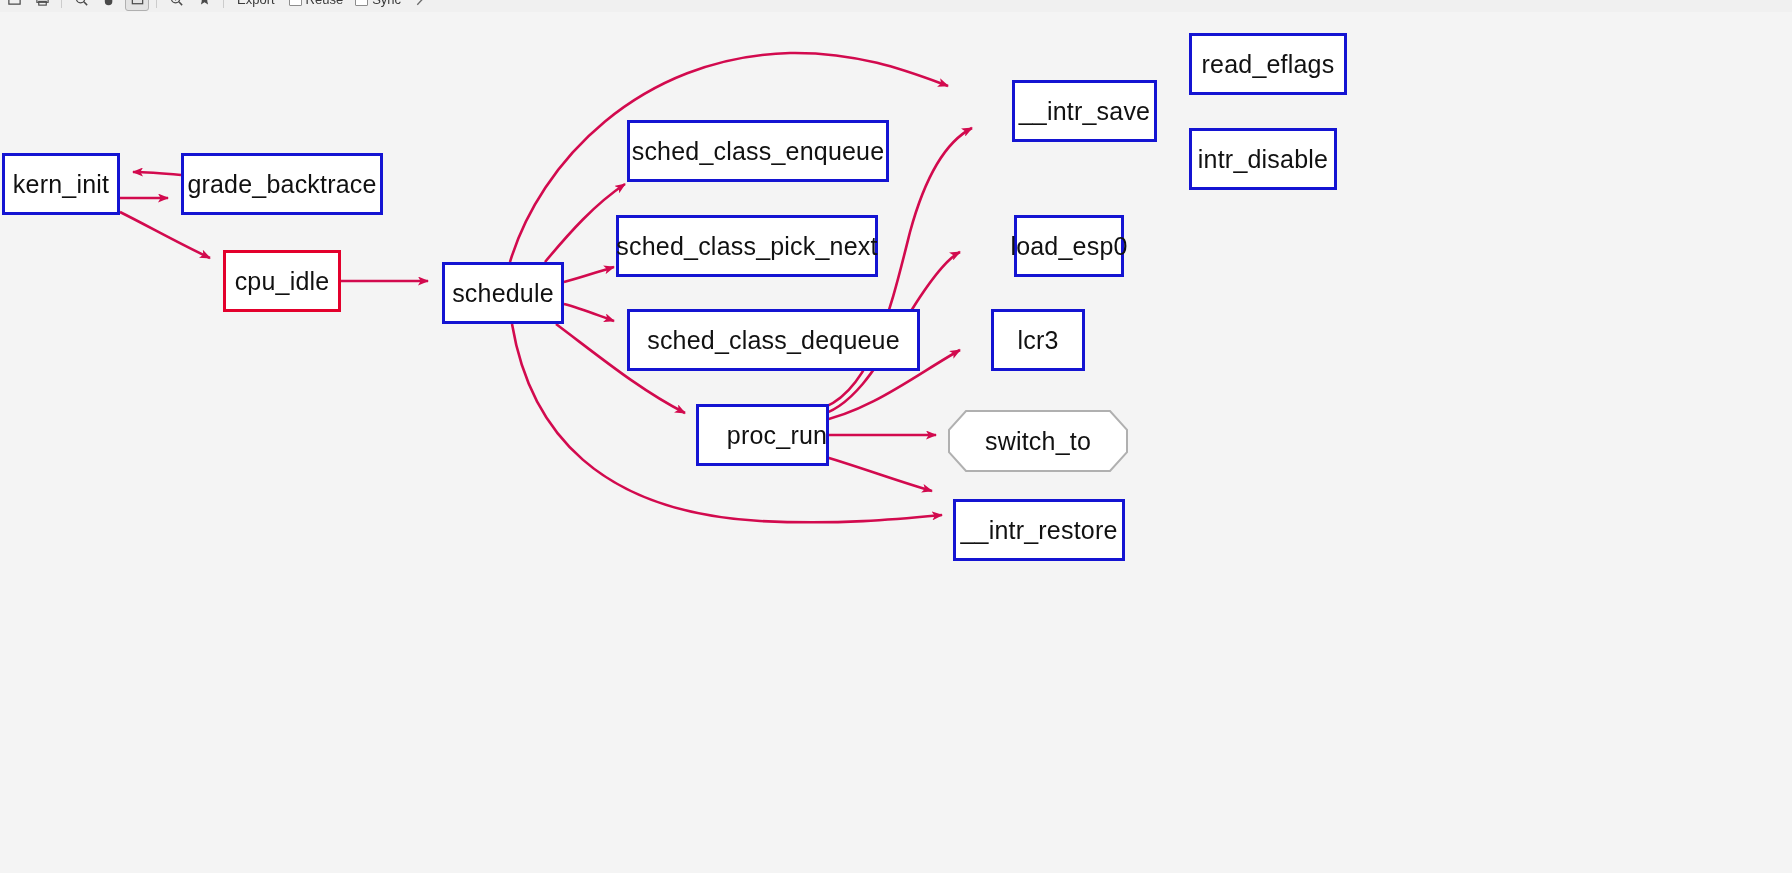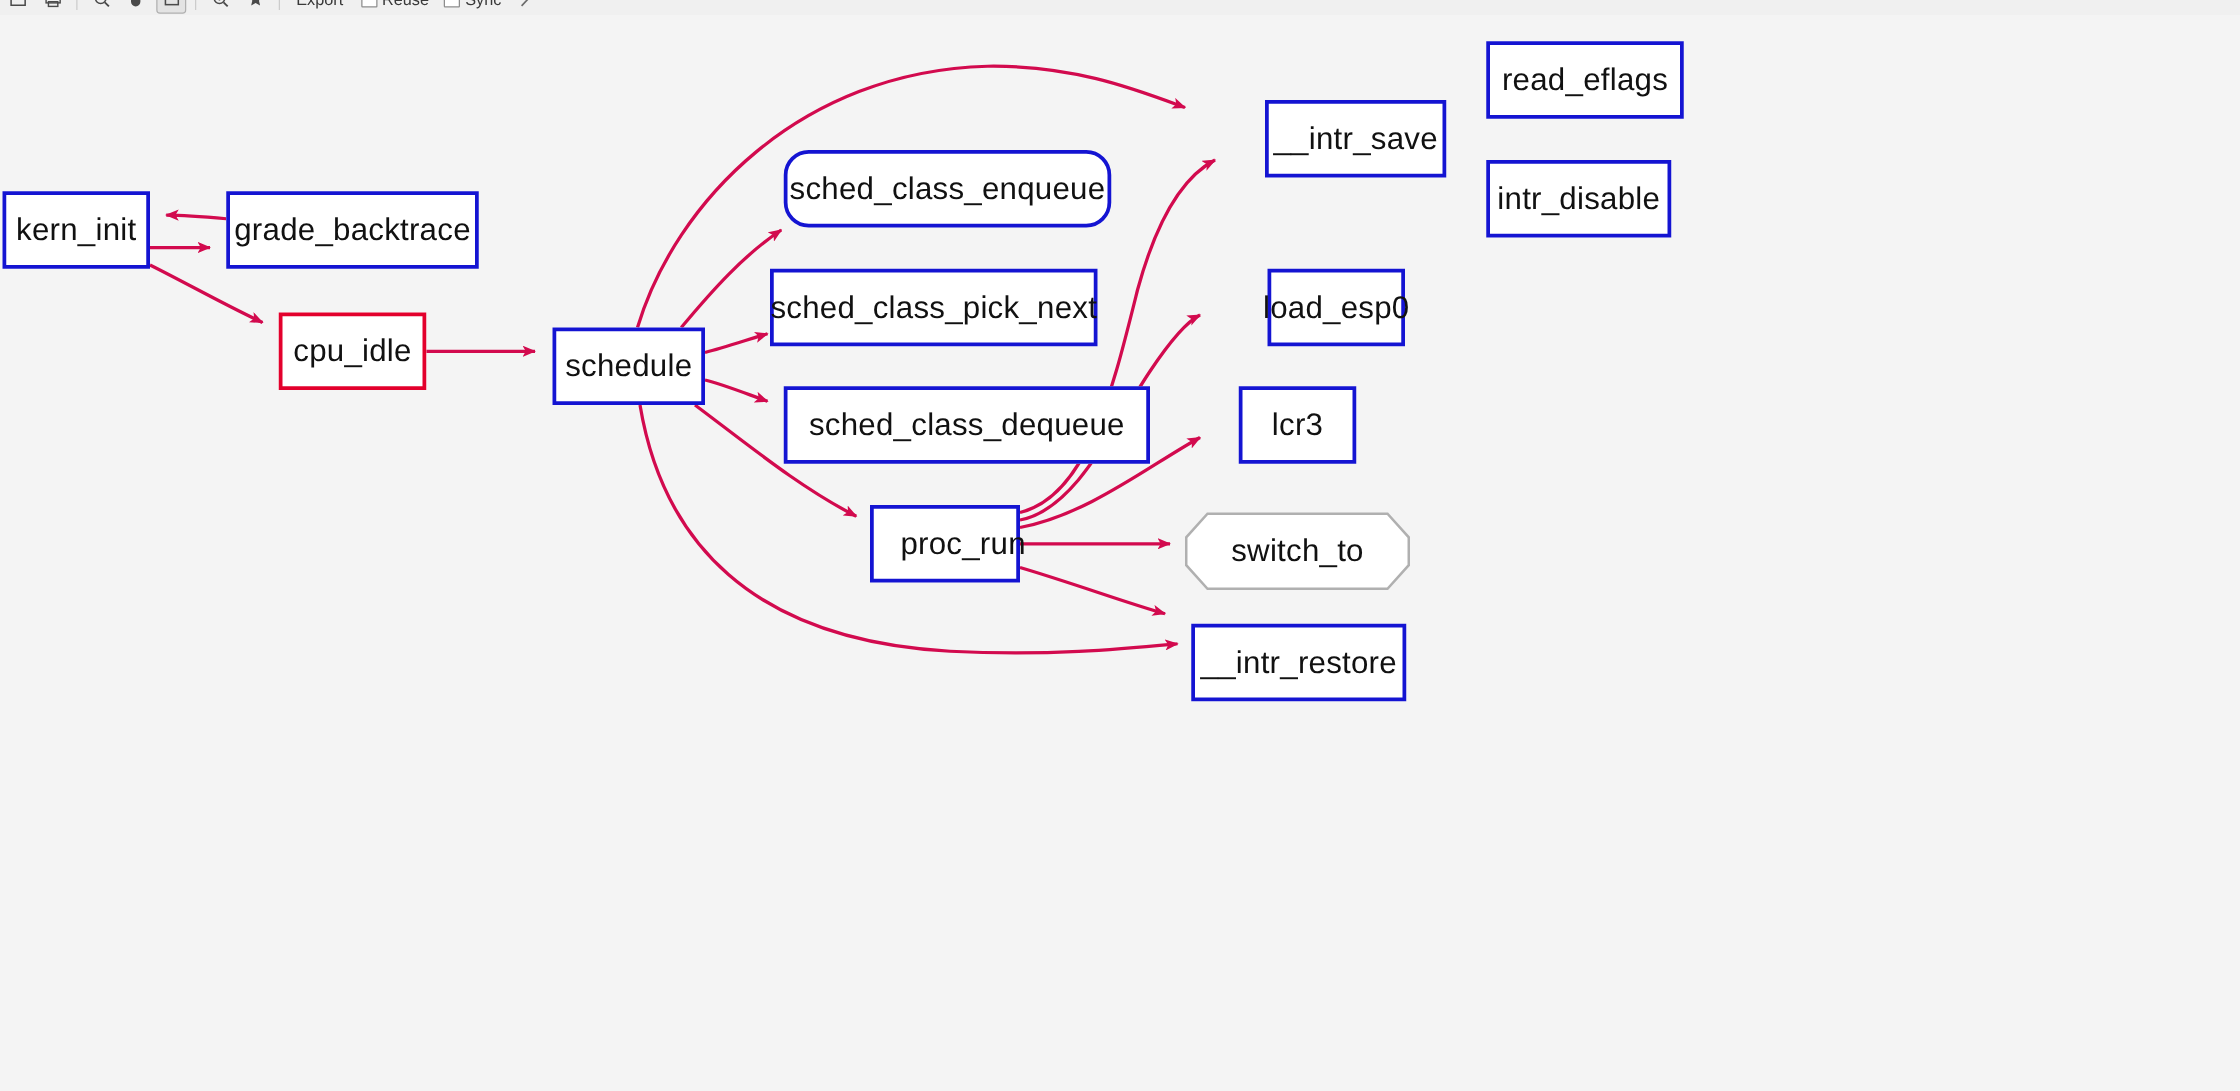--- a/index.html
+++ b/index.html
@@ -173,30 +173,30 @@
     </div>
     <div class="node rect" style="left: 181px; top: 141px; width: 202px; height: 62px;">
       <span>grade_backtrace</span>
     </div>
     <div class="node rect highlight" style="left: 223px; top: 238px; width: 118px; height: 62px;">
       <span>cpu_idle</span>
     </div>
     <div class="node rect" style="left: 442px; top: 250px; width: 122px; height: 62px;">
       <span>schedule</span>
     </div>
-    <div class="node rect" style="left: 627px; top: 108px; width: 262px; height: 62px; border-radius: 20px;">
+    <div class="node rect" style="left: 627px; top: 108px; width: 262px; height: 62px;">
       <span>sched_class_enqueue</span>
     </div>
     <div class="node rect" style="left: 616px; top: 203px; width: 262px; height: 62px;">
       <span>sched_class_pick_next</span>
     </div>
     <div class="node rect" style="left: 627px; top: 297px; width: 293px; height: 62px;">
       <span>sched_class_dequeue</span>
     </div>
-    <div class="node rect" style="left: 696px; top: 392px; width: 120px; height: 62px; padding-left: 29px;">
+    <div class="node rect" style="left: 696px; top: 392px; width: 133px; height: 62px; padding-left: 29px;">
       <span>proc_run</span>
     </div>
     <div class="node rect" style="left: 964px; top: 68px; width: 145px; height: 62px; margin-left: 48px;">
       <span>__intr_save</span>
     </div>
     <div class="node rect" style="left: 1189px; top: 21px; width: 158px; height: 62px;">
       <span>read_eflags</span>
     </div>
     <div class="node rect" style="left: 1189px; top: 116px; width: 148px; height: 62px;">
       <span>intr_disable</span>

